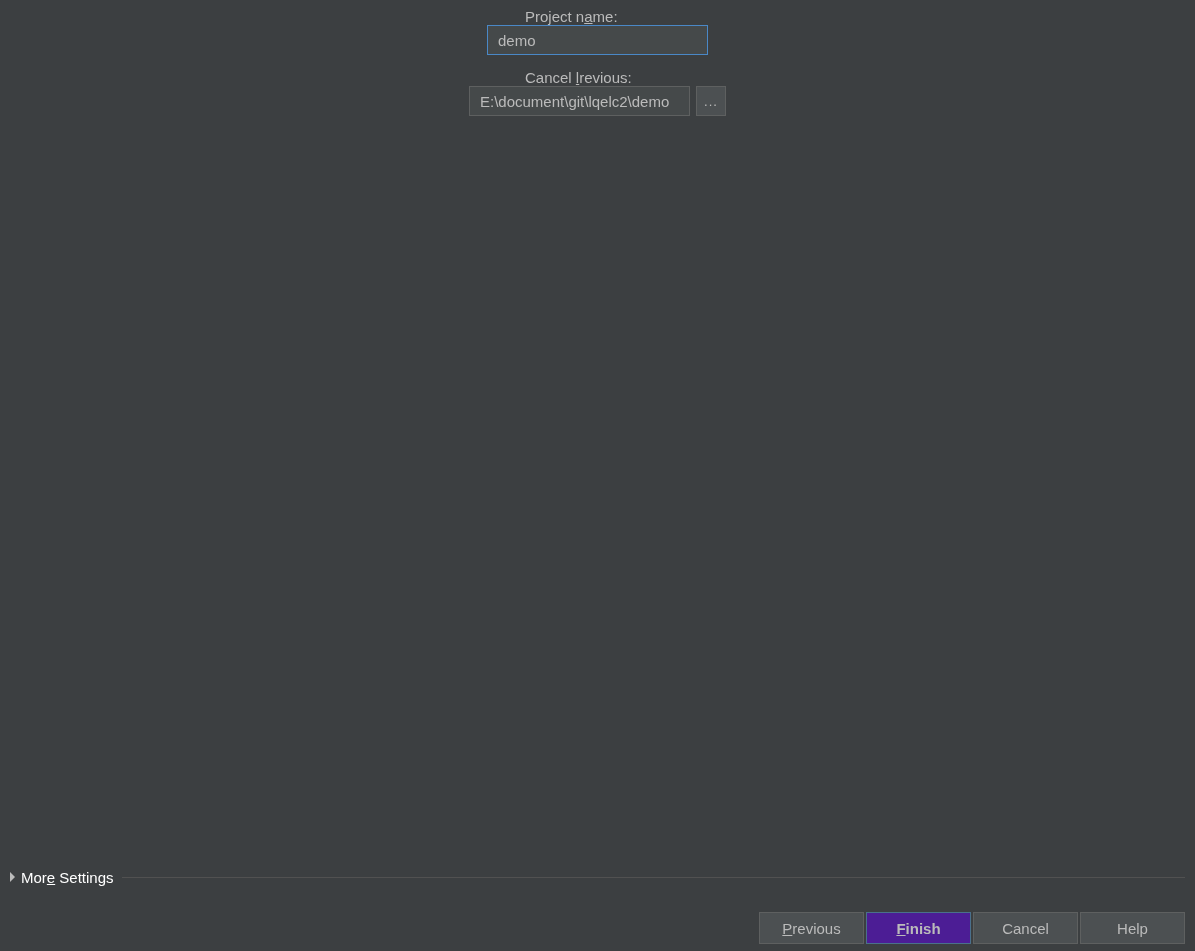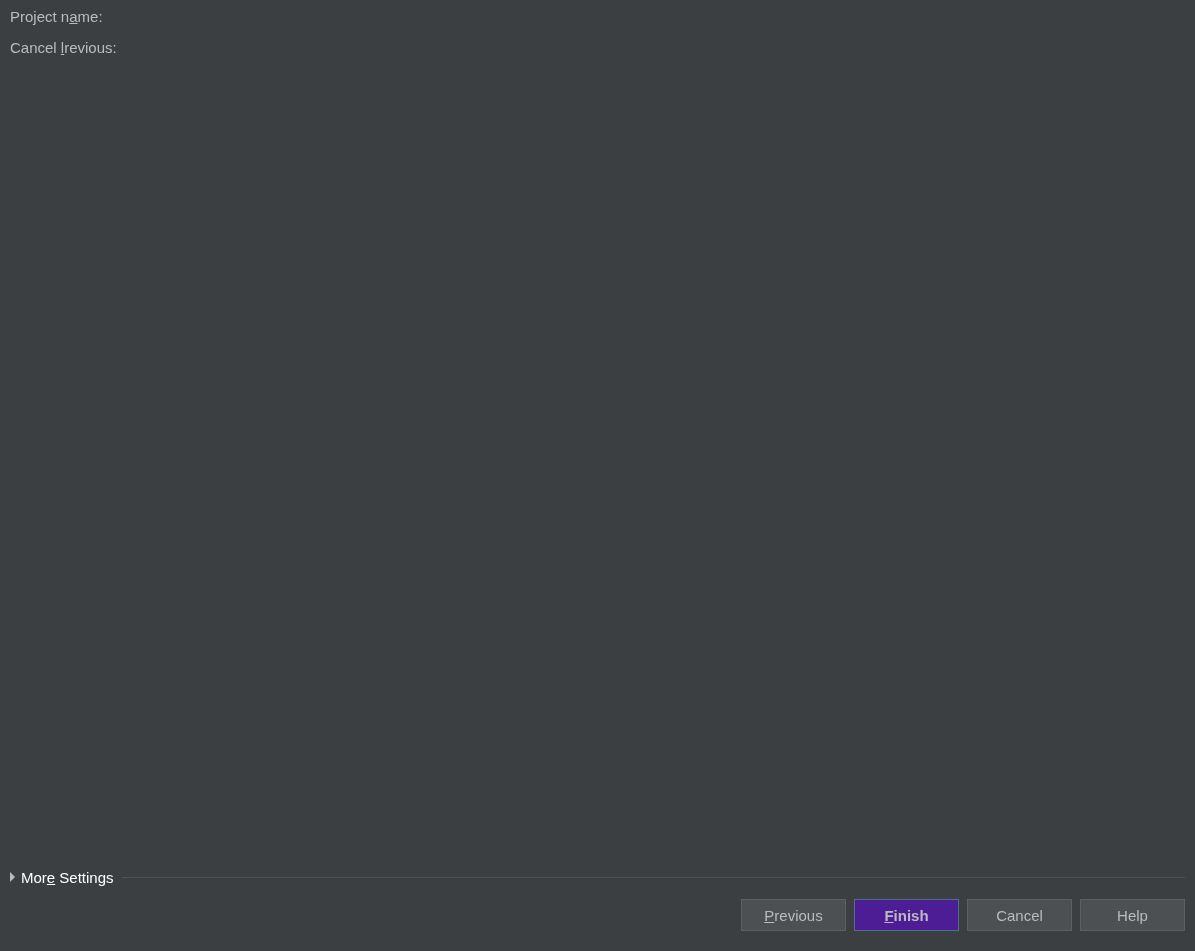--- a/index.html
+++ b/index.html
@@ -17,20 +17,21 @@
       overflow: hidden;
       position: relative;
     }
     .content {
       padding: 8px 10px 0 10px;
     }
     .form-row {
       display: flex;
       align-items: center;
       margin-bottom: 14px;
+      flex-direction: column;
     }
     .label {
       width: 145px;
       color: #bbbbbb;
       font-size: 15px;
     }
     .label .mnemonic {
       text-decoration: underline;
     }
     .input-wrap {
@@ -91,24 +92,24 @@
       text-decoration: underline;
     }
     .more-settings .line {
       flex: 1;
       border-top: 1px solid #515151;
       margin-left: 8px;
       height: 0;
     }
     .footer {
       position: absolute;
-      bottom: 20px;
+      bottom: 7px;
       right: 10px;
       display: flex;
-      gap: 8px;
+      gap: 2px;
     }
     .btn {
       min-width: 105px;
       height: 32px;
       padding: 0 18px;
       background: #4c5052;
       border: 1px solid #5e6060;
       color: #bbbbbb;
       font-size: 15px;
       font-family: inherit;
@@ -127,25 +128,34 @@
     }
   </style>
 </head>
 <body>
 
 <div class="content">
   <div class="form-row">
     <div class="label">
       <span>Project n</span><span class="mnemonic">a</span><span>me:</span>
     </div>
+    <div class="input-wrap">
+      <input class="text-input focused" type="text" value="demo" style="">
+    </div>
   </div>
 
   <div class="form-row">
     <div class="label">
       <span>Cancel </span><span class="mnemonic">l</span><span>revious:</span>
+    </div>
+    <div class="input-wrap">
+      <input class="text-input" type="text" value="E:\document\git\lqelc2\demo" style="">
+      <button class="browse-btn">
+        <span>...</span>
+      </button>
     </div>
   </div>
 </div>
 
 <div class="more-settings">
   <span class="arrow"></span>
   <span class="ms-text">
     <span>Mor</span><span class="mnemonic">e</span><span> Settings</span>
   </span>
   <span class="line"></span>

